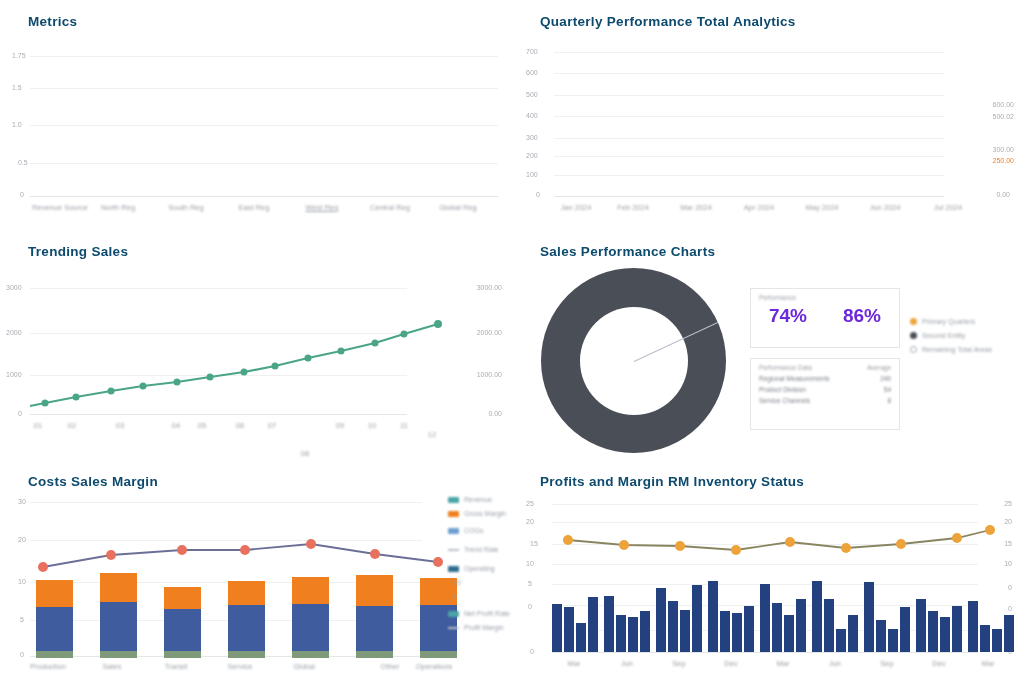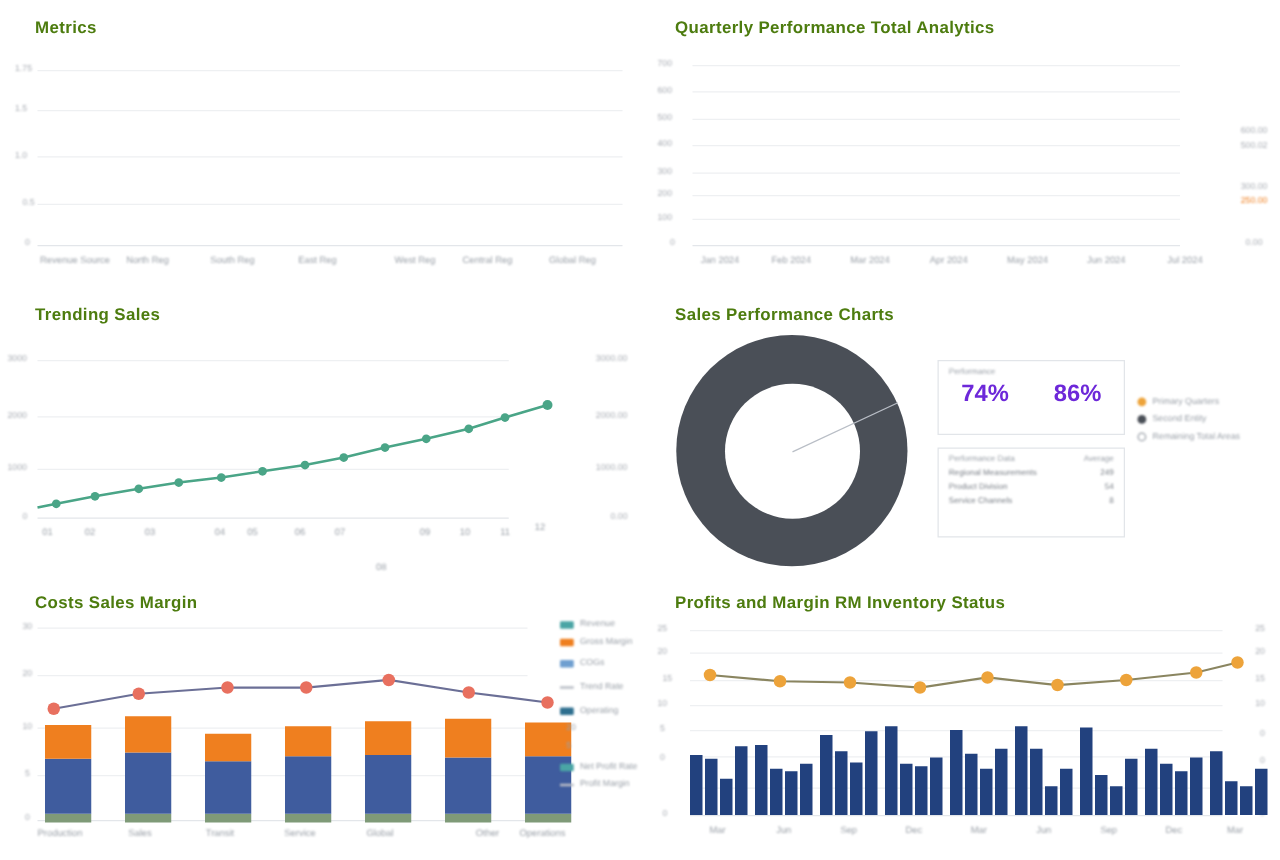--- a/index.html
+++ b/index.html
@@ -20,21 +20,21 @@
   .panel{
     position:relative;
     box-sizing:border-box;
     padding:10px 14px 6px 14px;
     background:#ffffff;
     overflow:hidden;
   }
   .panel-title{
     font-size:13.5px;
     font-weight:bold;
-    color:#4d7c0f;
+    color:#0c4a6e;
     letter-spacing:.3px;
     margin:4px 0 6px 14px;
     filter:blur(.55px);
     white-space:nowrap;
   }
   .plot{
     position:absolute;
     left:0;right:0;top:0;bottom:0;
   }
   .axis-label{
@@ -138,21 +138,21 @@
       <div class="axis-label" style="left:12px;top:52px;">1.75</div>
       <div class="axis-label" style="left:12px;top:84px;">1.5</div>
       <div class="axis-label" style="left:12px;top:121px;">1.0</div>
       <div class="axis-label" style="left:18px;top:159px;">0.5</div>
       <div class="axis-label" style="left:20px;top:191px;">0</div>
 
       <div class="xlabel" style="left:50px;top:203px;padding-left:20px;">Revenue Source</div>
       <div class="xlabel" style="left:118px;top:203px;">North Reg</div>
       <div class="xlabel" style="left:186px;top:203px;">South Reg</div>
       <div class="xlabel" style="left:254px;top:203px;">East Reg</div>
-      <div class="xlabel" style="left:332px;top:203px;">West Reg</div>
+      <div class="xlabel" style="left:322px;top:203px;text-decoration:underline;">West Reg</div>
       <div class="xlabel" style="left:390px;top:203px;">Central Reg</div>
       <div class="xlabel" style="left:458px;top:203px;">Global Reg</div>
     </div>
   </div>
 
   <div class="panel">
     <div class="panel-title">Quarterly Performance Total Analytics</div>
     <div class="plot">
       <div class="gridline" style="left:42px;right:80px;top:52px;"></div>
       <div class="gridline" style="left:42px;right:80px;top:73px;"></div>
@@ -227,21 +227,21 @@
       <div class="xlabel" style="left:72px;top:191px;">02</div>
       <div class="xlabel" style="left:120px;top:191px;">03</div>
       <div class="xlabel" style="left:176px;top:191px;">04</div>
       <div class="xlabel" style="left:202px;top:191px;">05</div>
       <div class="xlabel" style="left:240px;top:191px;">06</div>
       <div class="xlabel" style="left:272px;top:191px;">07</div>
       <div class="xlabel" style="left:305px;top:191px;margin-top:28px;">08</div>
       <div class="xlabel" style="left:340px;top:191px;">09</div>
       <div class="xlabel" style="left:372px;top:191px;">10</div>
       <div class="xlabel" style="left:404px;top:191px;">11</div>
-      <div class="xlabel" style="left:432px;top:187px;">12</div>
+      <div class="xlabel" style="left:432px;top:200px;">12</div>
     </div>
   </div>
 
   <div class="panel">
     <div class="panel-title">Sales Performance Charts</div>
     <div class="plot">
       <div class="donut" style="left:29px;top:38px;width:185px;height:185px;background:#4a4f57;">
         <div class="donut-hole" style="width:108px;height:108px;"></div>
         <div class="slice-line" style="left:92.5px;top:92.5px;width:93px;transform:rotate(-25deg);"></div>
       </div>

